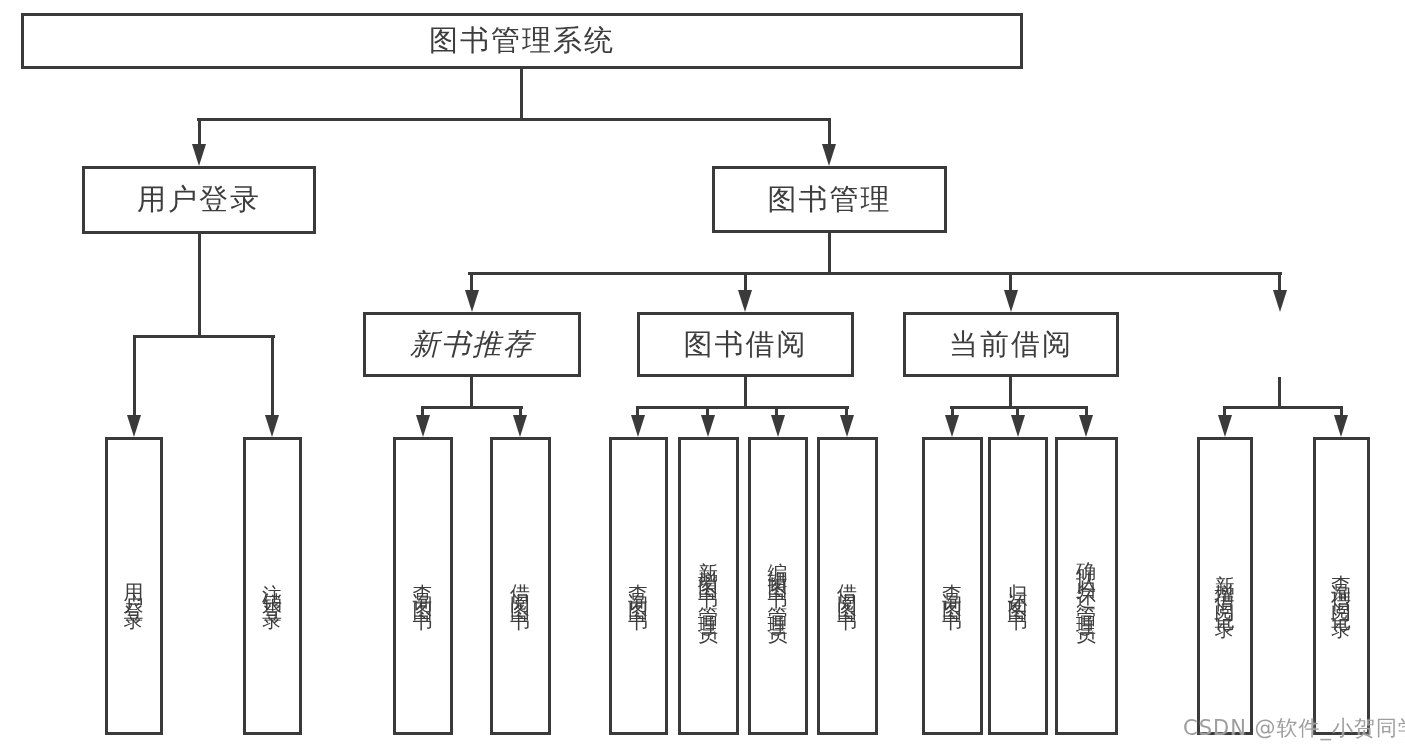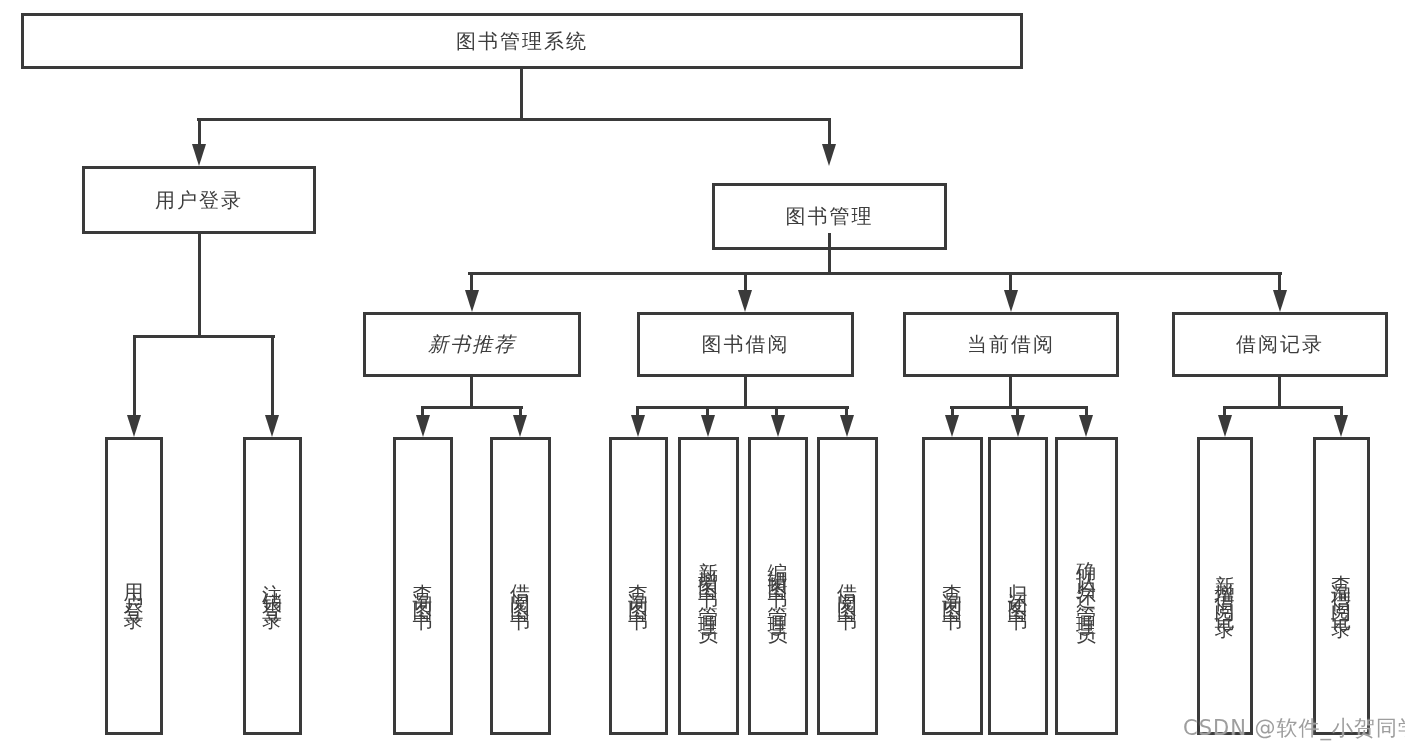--- a/index.html
+++ b/index.html
@@ -19,21 +19,21 @@
     background:var(--background);
     overflow:hidden;
   }
   .box{
     position:absolute;
     box-sizing:border-box;
     border:3px solid var(--line);
     background:#fff;
     display:flex;align-items:center;justify-content:center;
     color:var(--text);
-    font-size:20px;
+    font-size:29px;
     letter-spacing:2px;
     white-space:nowrap;
   }
   .leaf{
     font-size:20px;
     letter-spacing:0;
   }
   .leaf .vtext{
     writing-mode:vertical-rl;
     text-orientation:upright;
@@ -69,21 +69,21 @@
   <div class="box" style="left:21px;top:13px;width:1002px;height:56px;">图书管理系统</div>
 
   <div class="vl" style="left:520px;top:69px;height:49px;"></div>
   <div class="hl" style="left:197px;top:118px;width:634px;"></div>
   <div class="vl" style="left:198px;top:118px;height:30px;"></div>
   <div class="arr" style="left:192px;top:144px;"></div>
   <div class="vl" style="left:828px;top:118px;height:30px;"></div>
   <div class="arr" style="left:822px;top:144px;"></div>
 
   <div class="box" style="left:82px;top:166px;width:234px;height:68px;">用户登录</div>
-  <div class="box" style="left:712px;top:183px;width:235px;height:67px;">图书管理</div>
+  <div class="box" style="left:712px;top:166px;width:235px;height:67px;">图书管理</div>
 
   <div class="vl" style="left:198px;top:234px;height:103px;"></div>
   <div class="hl" style="left:133px;top:335px;width:142px;"></div>
   <div class="vl" style="left:133px;top:335px;height:84px;"></div>
   <div class="arr" style="left:127px;top:415px;"></div>
   <div class="vl" style="left:271px;top:335px;height:84px;"></div>
   <div class="arr" style="left:265px;top:415px;"></div>
 
   <div class="vl" style="left:828px;top:233px;height:41px;"></div>
   <div class="hl" style="left:468px;top:272px;width:814px;"></div>
@@ -92,21 +92,20 @@
   <div class="vl" style="left:744px;top:272px;height:22px;"></div>
   <div class="arr" style="left:738px;top:290px;"></div>
   <div class="vl" style="left:1009px;top:272px;height:22px;"></div>
   <div class="arr" style="left:1004px;top:290px;"></div>
   <div class="vl" style="left:1278px;top:272px;height:22px;"></div>
   <div class="arr" style="left:1273px;top:290px;"></div>
 
   <div class="box" style="left:363px;top:312px;width:218px;height:65px;font-style:italic;">新书推荐</div>
   <div class="box" style="left:637px;top:312px;width:217px;height:65px;">图书借阅</div>
   <div class="box" style="left:903px;top:312px;width:216px;height:65px;">当前借阅</div>
-  <div class="box" style="left:1172px;top:312px;width:216px;height:65px;">借阅记录</div>
 
   <div class="vl" style="left:470px;top:377px;height:31px;"></div>
   <div class="hl" style="left:421px;top:406px;width:102px;"></div>
   <div class="vl" style="left:421px;top:406px;height:11px;"></div>
   <div class="arr" style="left:416px;top:415px;"></div>
   <div class="vl" style="left:519px;top:406px;height:11px;"></div>
   <div class="arr" style="left:513px;top:415px;"></div>
 
   <div class="vl" style="left:744px;top:377px;height:31px;"></div>
   <div class="hl" style="left:636px;top:406px;width:213px;"></div>

